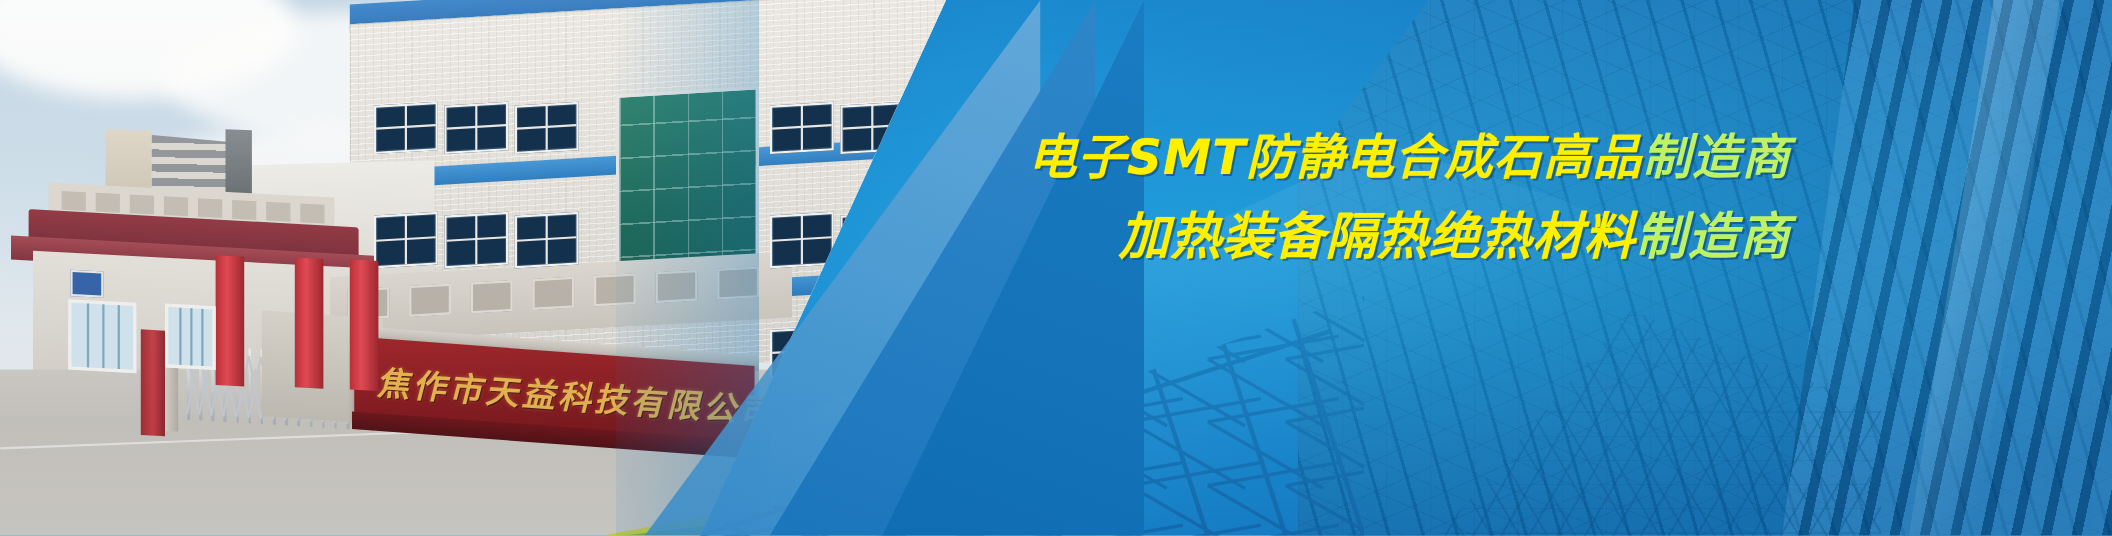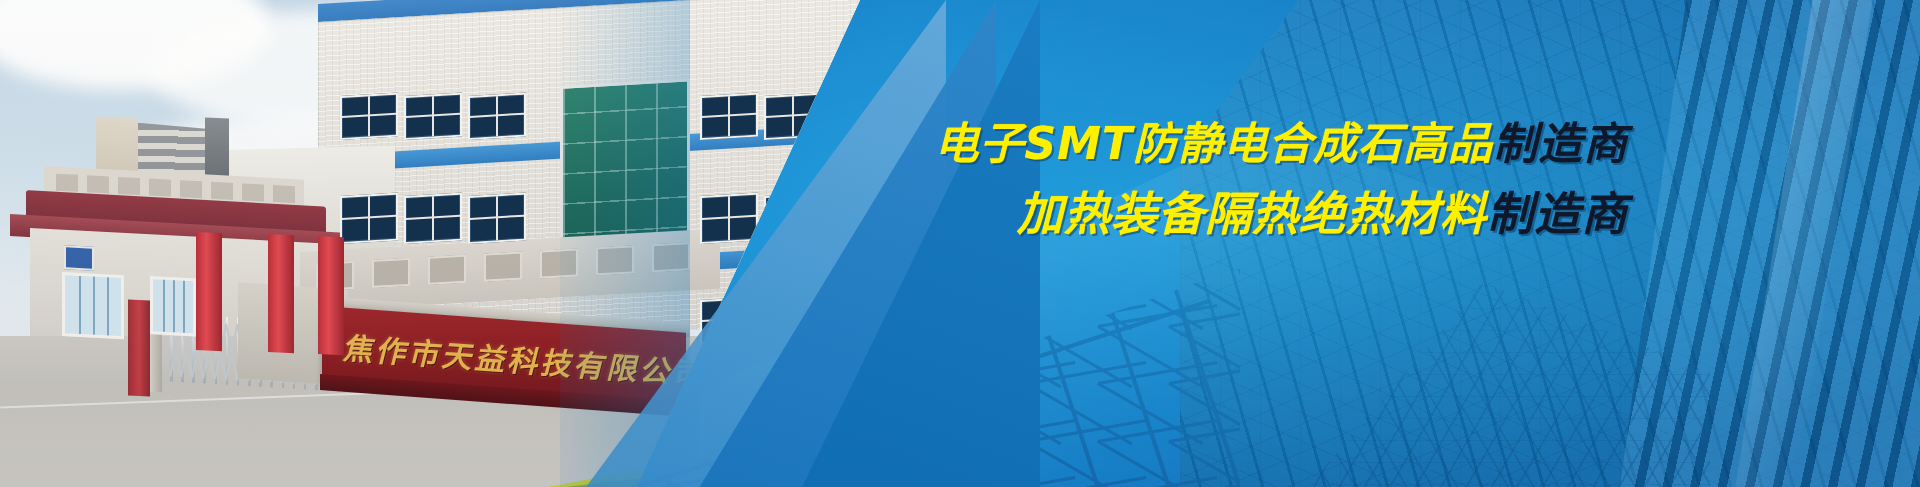--- a/index.html
+++ b/index.html
@@ -348,30 +348,30 @@
   .hl{
     white-space:nowrap;
     font-family:"DejaVu Sans","Liberation Sans",sans-serif;
     font-weight:700;font-style:italic;
     line-height:1.0;
     letter-spacing:1px;
     margin:0 0 26px 0;
   }
   .hl:last-child{margin-bottom:0;}
   .hl1{font-size:44px;}
-  .hl2{font-size:46px;font-family:Liberation Serif, serif;}
+  .hl2{font-size:46px;}
   .hl3{font-size:46px;}
   .hl .y{
     color:#FFF000;
     text-shadow:
       2px 2px 0 rgba(8,62,106,.55),
       0 0 1px rgba(255,240,0,.9);
   }
   .hl .w{
-    color:#0f172a;
+    color:#bef264;
     text-shadow:2px 2px 0 rgba(8,62,106,.55);
   }
 </style>
 </head>
 <body>
 
 <div class="banner">
 
   <div class="blue-field">
     <div class="sky-wedge"></div>

